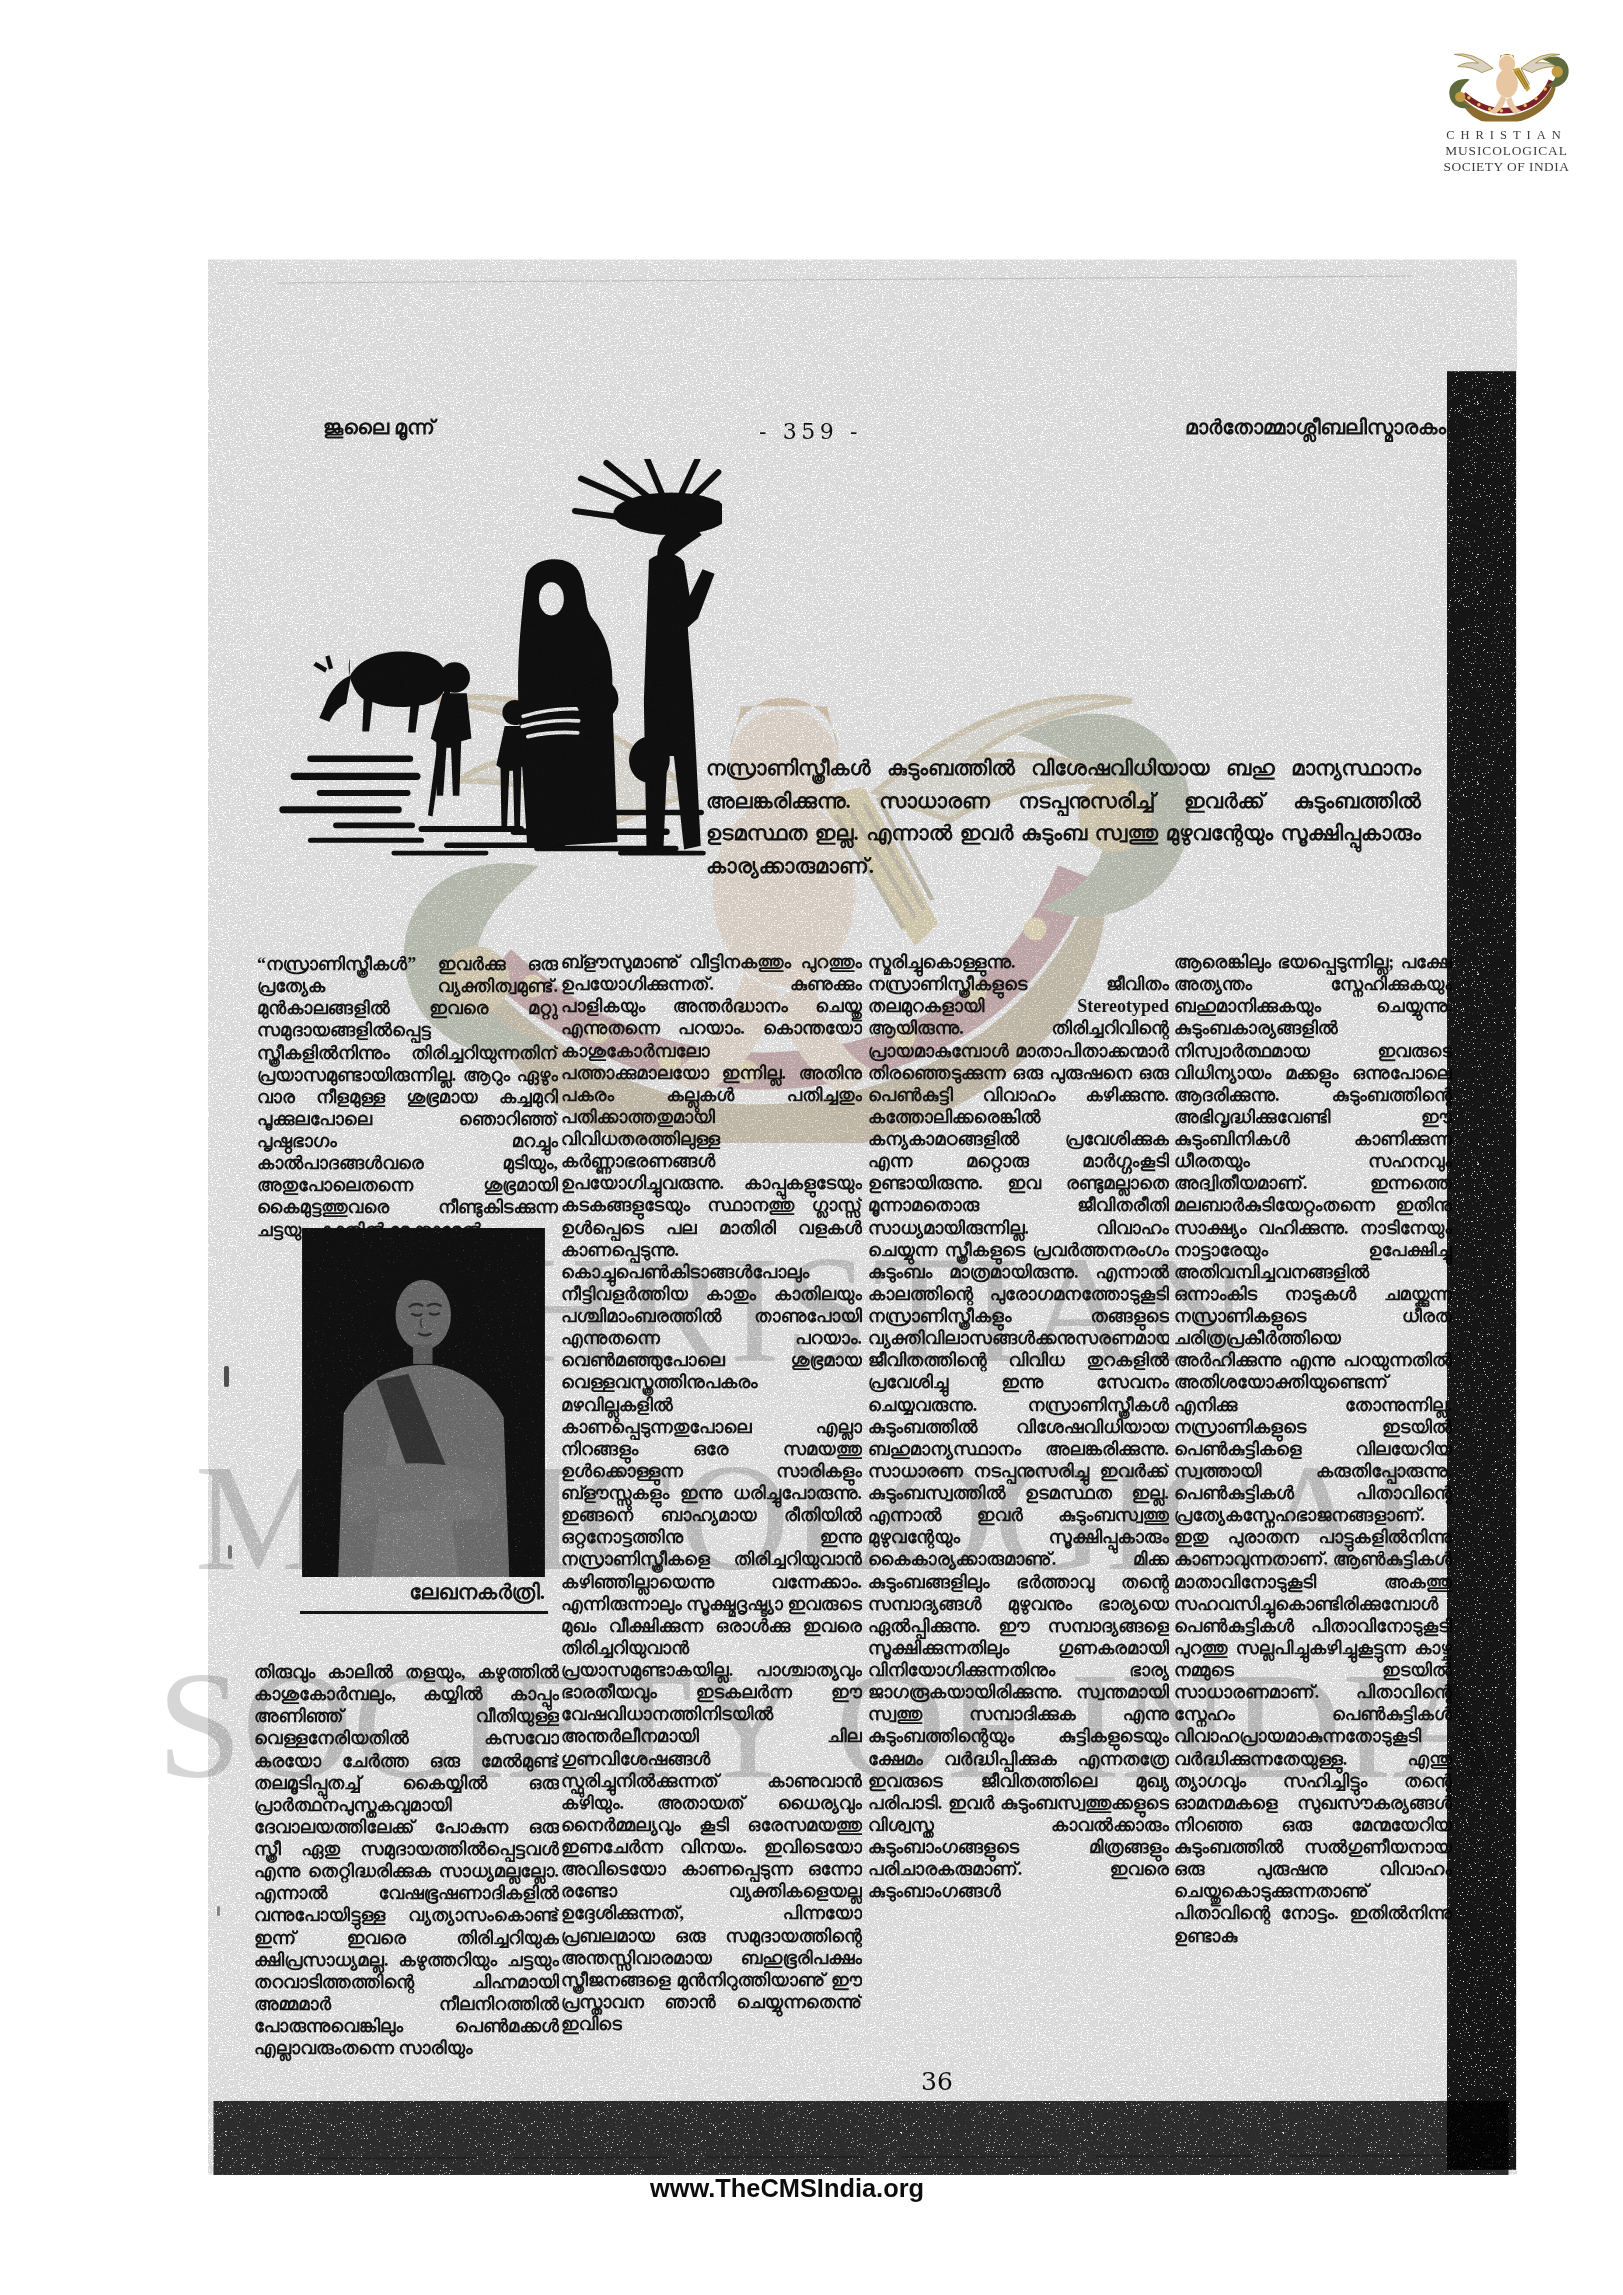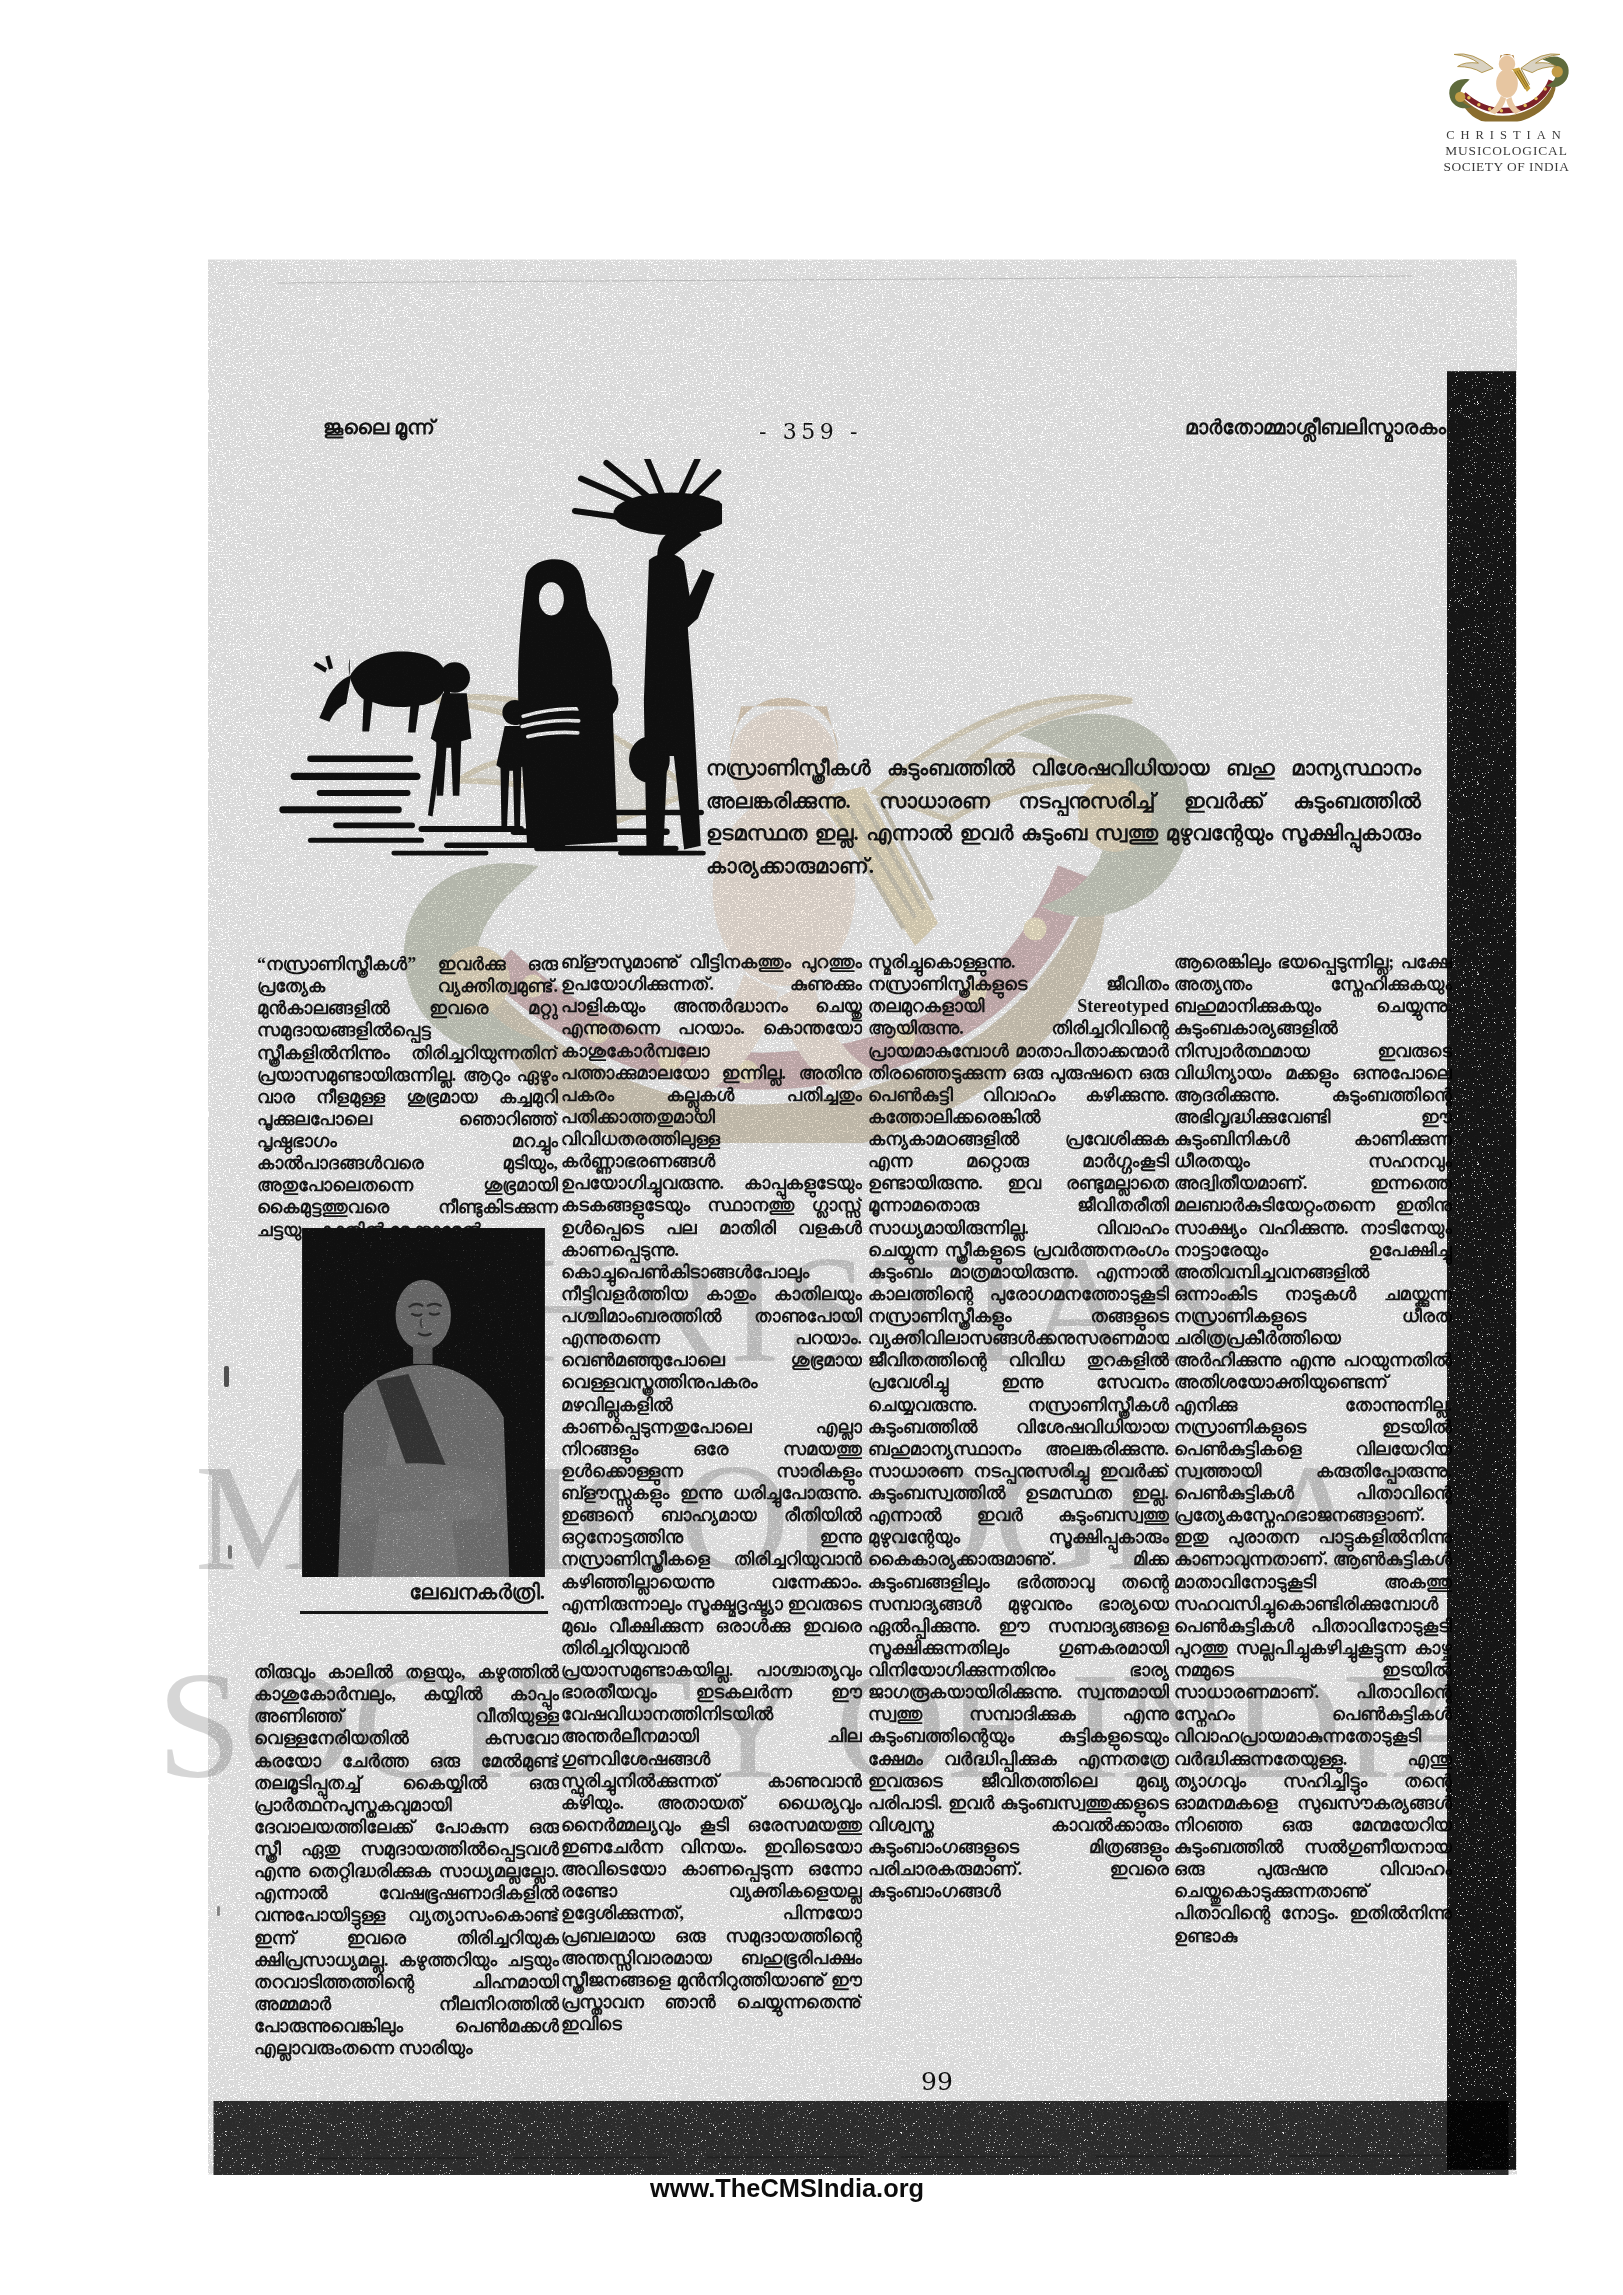--- a/index.html
+++ b/index.html
@@ -258,21 +258,21 @@
     </svg>
   </div>
   <div class="caption">ലേഖനകർത്രി.</div>
   <div class="cap-rule"></div>
 
   <div class="bodytext c1b">തിരുവും കാലിൽ തളയും, കഴുത്തിൽ കാശുകോർമ്പലും, കയ്യിൽ കാപ്പും അണിഞ്ഞ് വീതിയുള്ള വെള്ളനേരിയതിൽ കസവോ കരയോ ചേർത്ത ഒരു മേൽമുണ്ട് തലമൂടിപ്പുതച്ച് കൈയ്യിൽ ഒരു പ്രാർത്ഥനപുസ്തകവുമായി ദേവാലയത്തിലേക്ക് പോകുന്ന ഒരു സ്ത്രീ ഏതു സമുദായത്തിൽപ്പെട്ടവൾ എന്നു തെറ്റിദ്ധരിക്കുക സാധ്യമല്ലല്ലോ. എന്നാൽ വേഷഭൂഷണാദികളിൽ വന്നുപോയിട്ടുള്ള വ്യത്യാസംകൊണ്ട് ഇന്ന് ഇവരെ തിരിച്ചറിയുക ക്ഷിപ്രസാധ്യമല്ല. കഴുത്തറിയും ചട്ടയും തറവാടിത്തത്തിന്റെ ചിഹ്നമായി അമ്മമാർ നീലനിറത്തിൽ പോരുന്നുവെങ്കിലും പെൺമക്കൾ എല്ലാവരുംതന്നെ സാരിയും</div>
   <div class="bodytext c2">ബ്ളൗസുമാണു് വീട്ടിനകത്തും പുറത്തും ഉപയോഗിക്കുന്നത്. കുണുക്കും പാളികയും അന്തർദ്ധാനം ചെയ്തു എന്നുതന്നെ പറയാം. കൊന്തയോ കാശുകോർമ്പലോ പത്താക്കുമാലയോ ഇന്നില്ല. അതിനു പകരം കല്ലുകൾ പതിച്ചതും പതിക്കാത്തതുമായി വിവിധതരത്തിലുള്ള കർണ്ണാഭരണങ്ങൾ ഉപയോഗിച്ചുവരുന്നു. കാപ്പുകളുടേയും കടകങ്ങളുടേയും സ്ഥാനത്തു ഗ്ലാസ്സ് ഉൾപ്പെടെ പല മാതിരി വളകൾ കാണപ്പെടുന്നു. കൊച്ചുപെൺകിടാങ്ങൾപോലും നീട്ടിവളർത്തിയ കാതും കാതിലയും പശ്ചിമാംബരത്തിൽ താണുപോയി എന്നുതന്നെ പറയാം. വെൺമഞ്ഞുപോലെ ശുഭ്രമായ വെള്ളവസ്ത്രത്തിനുപകരം മഴവില്ലുകളിൽ കാണപ്പെടുന്നതുപോലെ എല്ലാ നിറങ്ങളും ഒരേ സമയത്തു ഉൾക്കൊള്ളുന്ന സാരികളും ബ്ളൗസ്സുകളും ഇന്നു ധരിച്ചുപോരുന്നു. ഇങ്ങനെ ബാഹ്യമായ രീതിയിൽ ഒറ്റനോട്ടത്തിനു ഇന്നു നസ്രാണിസ്ത്രീകളെ തിരിച്ചറിയുവാൻ കഴിഞ്ഞില്ലായെന്നു വന്നേക്കാം. എന്നിരുന്നാലും സൂക്ഷ്മദൃഷ്ട്യാ ഇവരുടെ മുഖം വീക്ഷിക്കുന്ന ഒരാൾക്കു ഇവരെ തിരിച്ചറിയുവാൻ പ്രയാസമുണ്ടാകയില്ല. പാശ്ചാത്യവും ഭാരതീയവും ഇടകലർന്ന ഈ വേഷവിധാനത്തിനിടയിൽ അന്തർലീനമായി ചില ഗുണവിശേഷങ്ങൾ സ്ഫുരിച്ചുനിൽക്കുന്നത് കാണുവാൻ കഴിയും. അതായത് ധൈര്യവും നൈർമ്മല്യവും കൂടി ഒരേസമയത്തു ഇണചേർന്ന വിനയം. ഇവിടെയോ അവിടെയോ കാണപ്പെടുന്ന ഒന്നോ രണ്ടോ വ്യക്തികളെയല്ല ഉദ്ദേശിക്കുന്നത്, പിന്നയോ പ്രബലമായ ഒരു സമുദായത്തിന്റെ അന്തസ്സിവാരമായ ബഹുഭൂരിപക്ഷം സ്ത്രീജനങ്ങളെ മുൻനിറുത്തിയാണു് ഈ പ്രസ്താവന ഞാൻ ചെയ്യുന്നതെന്നു് ഇവിടെ</div>
   <div class="bodytext c3">സ്മരിച്ചുകൊള്ളുന്നു. നസ്രാണിസ്ത്രീകളുടെ ജീവിതം തലമുറകളായി Stereotyped ആയിരുന്നു. തിരിച്ചറിവിന്റെ പ്രായമാകുമ്പോൾ മാതാപിതാക്കന്മാർ തിരഞ്ഞെടുക്കുന്ന ഒരു പുരുഷനെ ഒരു പെൺകുട്ടി വിവാഹം കഴിക്കുന്നു. കത്തോലിക്കരെങ്കിൽ കന്യകാമഠങ്ങളിൽ പ്രവേശിക്കുക എന്ന മറ്റൊരു മാർഗ്ഗംകൂടി ഉണ്ടായിരുന്നു. ഇവ രണ്ടുമല്ലാതെ മൂന്നാമതൊരു ജീവിതരീതി സാധ്യമായിരുന്നില്ല. വിവാഹം ചെയ്യുന്ന സ്ത്രീകളുടെ പ്രവർത്തനരംഗം കുടുംബം മാത്രമായിരുന്നു. എന്നാൽ കാലത്തിന്റെ പുരോഗമനത്തോടുകൂടി നസ്രാണിസ്ത്രീകളും തങ്ങളുടെ വ്യക്തിവിലാസങ്ങൾക്കനുസരണമായി ജീവിതത്തിന്റെ വിവിധ തുറകളിൽ പ്രവേശിച്ചു ഇന്നു സേവനം ചെയ്യവരുന്നു. നസ്രാണിസ്ത്രീകൾ കുടുംബത്തിൽ വിശേഷവിധിയായ ബഹുമാന്യസ്ഥാനം അലങ്കരിക്കുന്നു. സാധാരണ നടപ്പനുസരിച്ചു ഇവർക്ക് കുടുംബസ്വത്തിൽ ഉടമസ്ഥത ഇല്ല. എന്നാൽ ഇവർ കുടുംബസ്വത്തു മുഴുവന്റേയും സൂക്ഷിപ്പുകാരും കൈകാര്യക്കാരുമാണു്. മിക്ക കുടുംബങ്ങളിലും ഭർത്താവു തന്റെ സമ്പാദ്യങ്ങൾ മുഴുവനും ഭാര്യയെ ഏൽപ്പിക്കുന്നു. ഈ സമ്പാദ്യങ്ങളെ സൂക്ഷിക്കുന്നതിലും ഗുണകരമായി വിനിയോഗിക്കുന്നതിനും ഭാര്യ ജാഗരൂകയായിരിക്കുന്നു. സ്വന്തമായി സ്വത്തു സമ്പാദിക്കുക എന്നു കുടുംബത്തിന്റെയും കുട്ടികളുടെയും ക്ഷേമം വർദ്ധിപ്പിക്കുക എന്നതത്രേ ഇവരുടെ ജീവിതത്തിലെ മുഖ്യ പരിപാടി. ഇവർ കുടുംബസ്വത്തുക്കളുടെ വിശ്വസ്ത കാവൽക്കാരും കുടുംബാംഗങ്ങളുടെ മിത്രങ്ങളും പരിചാരകരുമാണ്. ഇവരെ കുടുംബാംഗങ്ങൾ</div>
   <div class="bodytext c4">ആരെങ്കിലും ഭയപ്പെടുന്നില്ല; പക്ഷേ അത്യന്തം സ്നേഹിക്കുകയും ബഹുമാനിക്കുകയും ചെയ്യുന്നു. കുടുംബകാര്യങ്ങളിൽ നിസ്വാർത്ഥമായ ഇവരുടെ വിധിന്യായം മക്കളും ഒന്നുപോലെ ആദരിക്കുന്നു. കുടുംബത്തിന്റെ അഭിവൃദ്ധിക്കുവേണ്ടി ഈ കുടുംബിനികൾ കാണിക്കുന്ന ധീരതയും സഹനവും അദ്വിതീയമാണ്. ഇന്നത്തെ മലബാർകുടിയേറ്റംതന്നെ ഇതിനു സാക്ഷ്യം വഹിക്കുന്നു. നാടിനേയും നാട്ടാരേയും ഉപേക്ഷിച്ചു അതിവമ്പിച്ചവനങ്ങളിൽ ഒന്നാംകിട നാടുകൾ ചമയ്ക്കുന്ന നസ്രാണികളുടെ ധീരത ചരിത്രപ്രകീർത്തിയെ അർഹിക്കുന്നു എന്നു പറയുന്നതിൽ അതിശയോക്തിയുണ്ടെന്ന് എനിക്കു തോന്നുന്നില്ല. നസ്രാണികളുടെ ഇടയിൽ പെൺകുട്ടികളെ വിലയേറിയ സ്വത്തായി കരുതിപ്പോരുന്നു. പെൺകുട്ടികൾ പിതാവിന്റെ പ്രത്യേകസ്നേഹഭാജനങ്ങളാണ്. ഇതു പുരാതന പാട്ടുകളിൽനിന്നു കാണാവുന്നതാണ്. ആൺകുട്ടികൾ മാതാവിനോടുകൂടി അകത്തു സഹവസിച്ചുകൊണ്ടിരിക്കുമ്പോൾ പെൺകുട്ടികൾ പിതാവിനോടുകൂടി പുറത്തു സല്ലപിച്ചുകഴിച്ചുകൂട്ടുന്ന കാഴ്ച നമ്മുടെ ഇടയിൽ സാധാരണമാണ്. പിതാവിന്റെ സ്നേഹം പെൺകുട്ടികൾ വിവാഹപ്രായമാകുന്നതോടുകൂടി വർദ്ധിക്കുന്നതേയുള്ളു. എന്തു ത്യാഗവും സഹിച്ചിട്ടും തന്റെ ഓമനമകളെ സുഖസൗകര്യങ്ങൾ നിറഞ്ഞ ഒരു മേന്മയേറിയ കുടുംബത്തിൽ സൽഗുണീയനായ ഒരു പുരുഷനു വിവാഹം ചെയ്തുകൊടുക്കുന്നതാണു് പിതാവിന്റെ നോട്ടം. ഇതിൽനിന്നു ഉണ്ടാകു</div>
 
-  <div class="pagenum">99</div>
+  <div class="pagenum">36</div>
   <div class="footer-url">www.TheCMSIndia.org</div>
 
   <svg class="noise n-all" viewBox="0 0 2830 4140" width="1309" height="1916">
     <rect width="100%" height="100%" fill="#000" filter="url(#grainSparse)"></rect>
   </svg>
   <svg class="noise n-right" viewBox="0 0 150 3910" width="69" height="1809">
     <rect width="100%" height="100%" fill="#000" filter="url(#grainDense)"></rect>
   </svg>
   <svg class="noise n-bottom" viewBox="0 0 2800 160" width="1296" height="74">
     <rect width="100%" height="100%" fill="#000" filter="url(#grainDense)"></rect>

